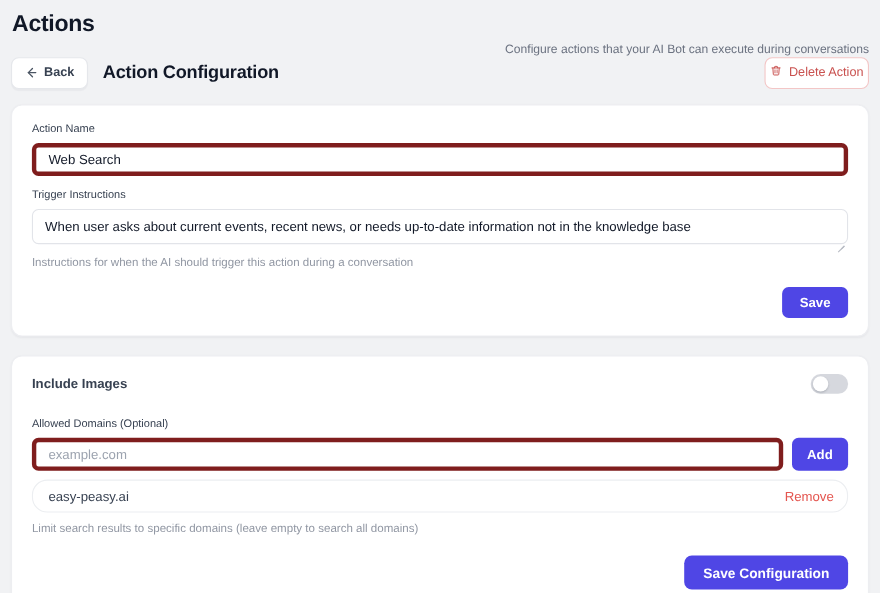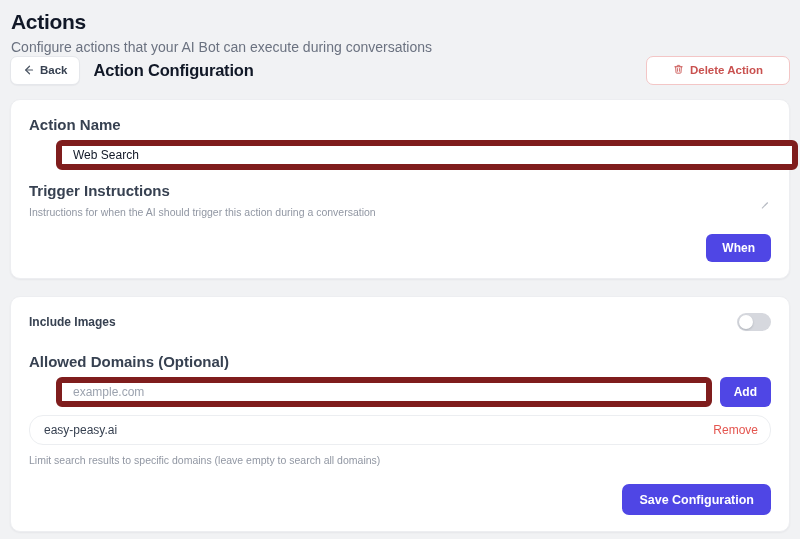--- a/index.html
+++ b/index.html
@@ -21,24 +21,25 @@
 
   
   .page-title {
     font-size: 21px;
     font-weight: 700;
     color: #111827;
     letter-spacing: -0.3px;
     padding-left: 1px;
   }
   .page-subtitle {
-    font-size: 14px;
+    font-size: 11px;
     color: #6b7280;
     margin-top: 5px;
     padding-left: 1px;
+    text-align: right;
   }
 
   .toolbar {
     display: flex;
     align-items: center;
     margin-top: 0;
     height: 30px;
   }
   .back-btn {
     display: inline-flex;
@@ -66,58 +67,57 @@
   .spacer { flex: 1; }
 
   .delete-btn {
     display: inline-flex;
     align-items: center;
     gap: 6px;
     background: #ffffff;
     border: 1px solid #f3c6c6;
     border-radius: 7px;
     height: 29px;
-    padding: 0 26px;
+    padding: 0 4px;
     font-size: 11.5px;
-    font-weight: 700;
+    font-weight: 400;
     color: #c9514f;
     cursor: pointer;
   }
 
   
   .card {
     background: #ffffff;
     border-radius: 10px;
     border: 1px solid #edeef1;
     box-shadow: 0 1px 2px rgba(16,24,40,.05);
     padding: 16px 18px 16px 18px;
   }
   .card.first { margin-top: 14px; }
   .card.second { margin-top: 17px; }
 
   
   .field-label {
-    font-size: 15px;
-    font-weight: 700;
+    font-size: 10px;
+    font-weight: 400;
     color: #374151;
     display: block;
   }
   .text-input {
     width: 100%;
     height: 30px;
     margin-top: 7px;
-    border: 6px solid #7f1d1d;
+    border: 4px solid #7f1d1d;
     border-radius: 6px;
     background: #fff;
     font-family: "Liberation Sans", sans-serif;
     font-size: 12px;
     color: #111827;
     padding: 4px 11px;
     outline: none;
-    margin-left: 27px;
   }
   .text-input::placeholder { color: #9ca3af; }
 
   .textarea-wrap { position: relative; margin-top: 7px; }
   .text-area {
     width: 100%;
     height: 32px;
     border: 1px solid #e2e4e9;
     border-radius: 6px;
     background: #fff;
@@ -311,29 +311,30 @@
 
   <div class="card first">
 
     <label class="field-label">Action Name</label>
     <input class="text-input" type="text" value="Web Search" style="">
 
     <div style="height:12px"></div>
 
     <label class="field-label">Trigger Instructions</label>
     <div class="textarea-wrap">
+      <textarea class="text-area" style="">When user asks about current events, recent news, or needs up-to-date information not in the knowledge base</textarea>
       <span class="resize-grip">
         <i class="l1"></i>
           <i class="l2"></i>
       </span>
     </div>
     <span class="help-text">Instructions for when the AI should trigger this action during a conversation</span>
 
     <div class="row-right">
-      <button class="btn-primary">When</button>
+      <button class="btn-primary">Save</button>
     </div>
   </div>
 
   <div class="card second">
 
     <div class="toggle-row">
       <div>
         <div class="toggle-title">Include Images</div>
       </div>
       <div class="switch">

